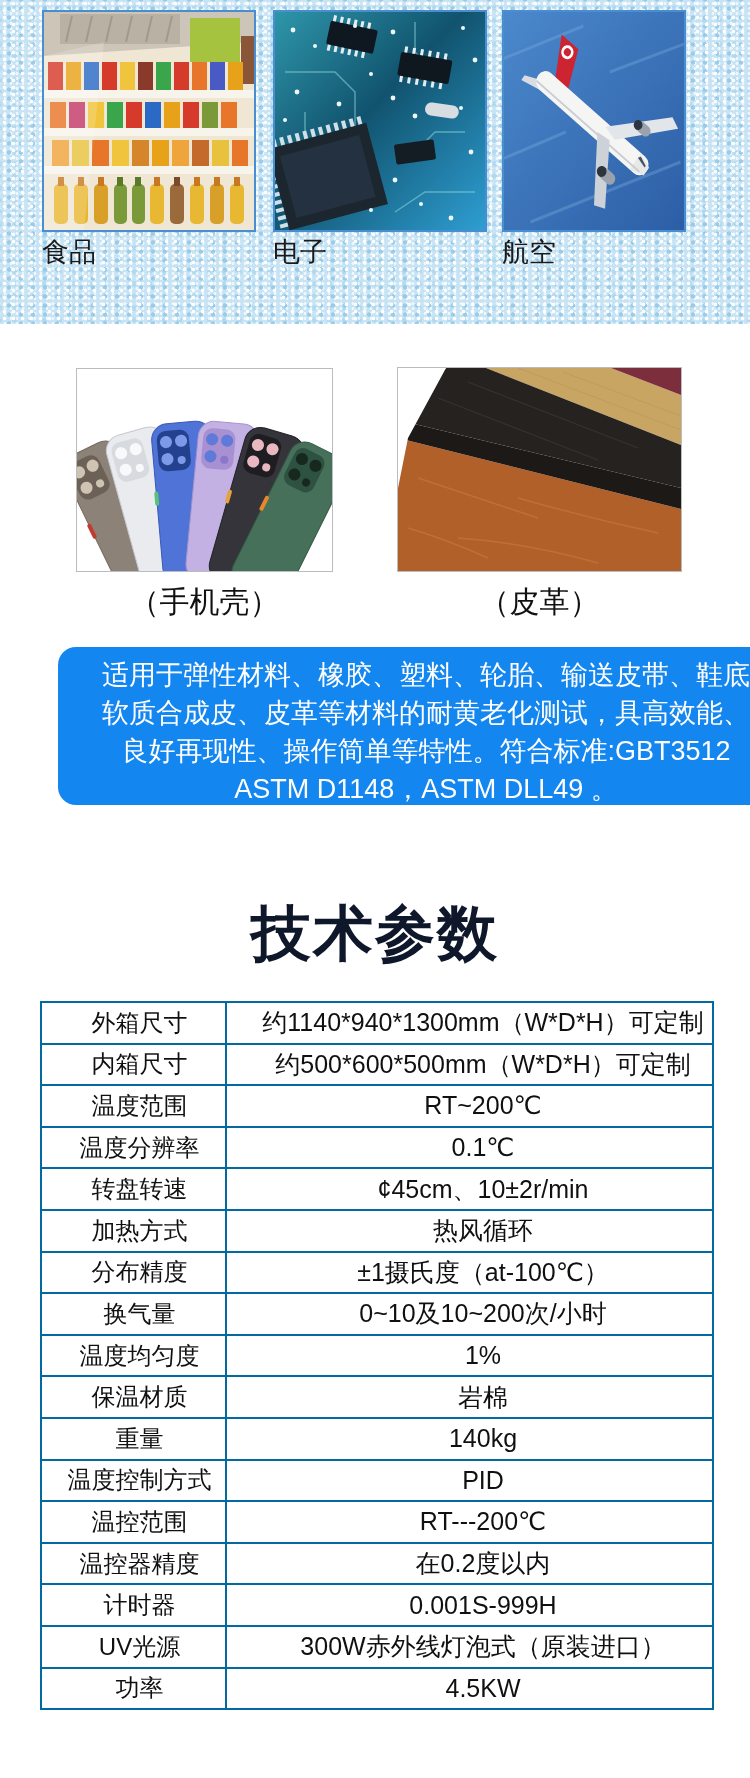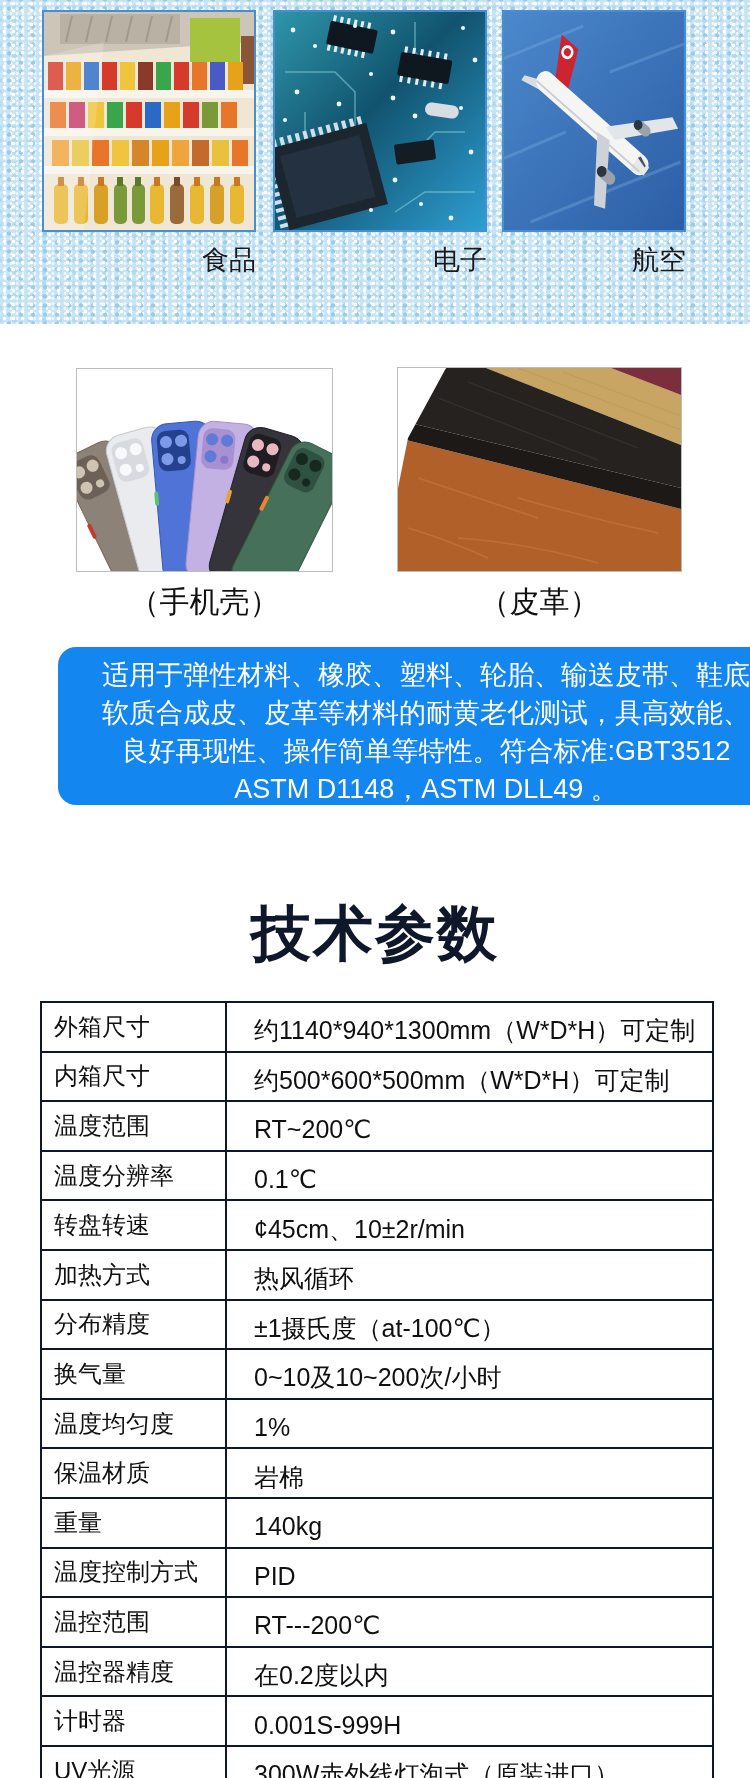--- a/index.html
+++ b/index.html
@@ -21,21 +21,21 @@
     background-size:9px 7px,12px 9px,6px 5px,15px 12px;
     background-position:0 0,3px 4px,2px 1px,7px 2px;
   }
   .hero-fig{position:absolute;top:10px;}
   .hero-fig .photo{
     border:2px solid #4a8ed2;background:#fff;box-sizing:border-box;
     width:100%;height:222px;overflow:hidden;
   }
   .hero-fig .photo svg{display:block;width:100%;height:100%;}
   .hero-caption{
-    margin-top:12px;text-align:right;font-size:27px;line-height:32px;color:#1a1a1a;
+    margin-top:4px;text-align:left;font-size:27px;line-height:32px;color:#1a1a1a;
   }
   #fig-food{left:42px;width:214px;}
   #fig-elec{left:273px;width:214px;}
   #fig-avia{left:502px;width:184px;}
   
   .prod-fig{position:absolute;}
   .prod-fig .photo{border:1px solid #b9bcc0;box-sizing:border-box;background:#fff;overflow:hidden;}
   .prod-fig .photo svg{display:block;width:100%;height:100%;}
   .prod-caption{margin-top:10px;text-align:center;font-size:30px;color:#111;}
   #fig-phone{left:76px;top:368px;width:257px;}
@@ -57,25 +57,25 @@
     position:absolute;left:0;top:894px;width:750px;
     text-align:center;font-size:60px;font-weight:800;letter-spacing:2px;
     color:#0f172a;
   }
   
   .spec-table{
     position:absolute;left:40px;top:1001px;width:674px;
     border-collapse:collapse;table-layout:fixed;
   }
   .spec-table td{
-    border:2px solid #0f172a;height:39.6px;vertical-align:middle;
-    font-size:25px;color:#101010;overflow:hidden;white-space:nowrap;
+    border:2px solid #0369a1;height:39.6px;vertical-align:middle;
+    font-size:25px;color:#101010;overflow:hidden;white-space:nowrap;text-align:center;
   }
   .spec-table td.c1{width:171px;padding:0 0 0 12px;font-size:24px;}
-  .spec-table td.c2{padding:8px 0 0 27px;}
+  .spec-table td.c2{padding:0 0 0 27px;}
 </style>
 </head>
 <body>
 
 <div id="page">
 
   <div class="hero">
 
     <div class="hero-fig" id="fig-food">
       <div class="photo">

